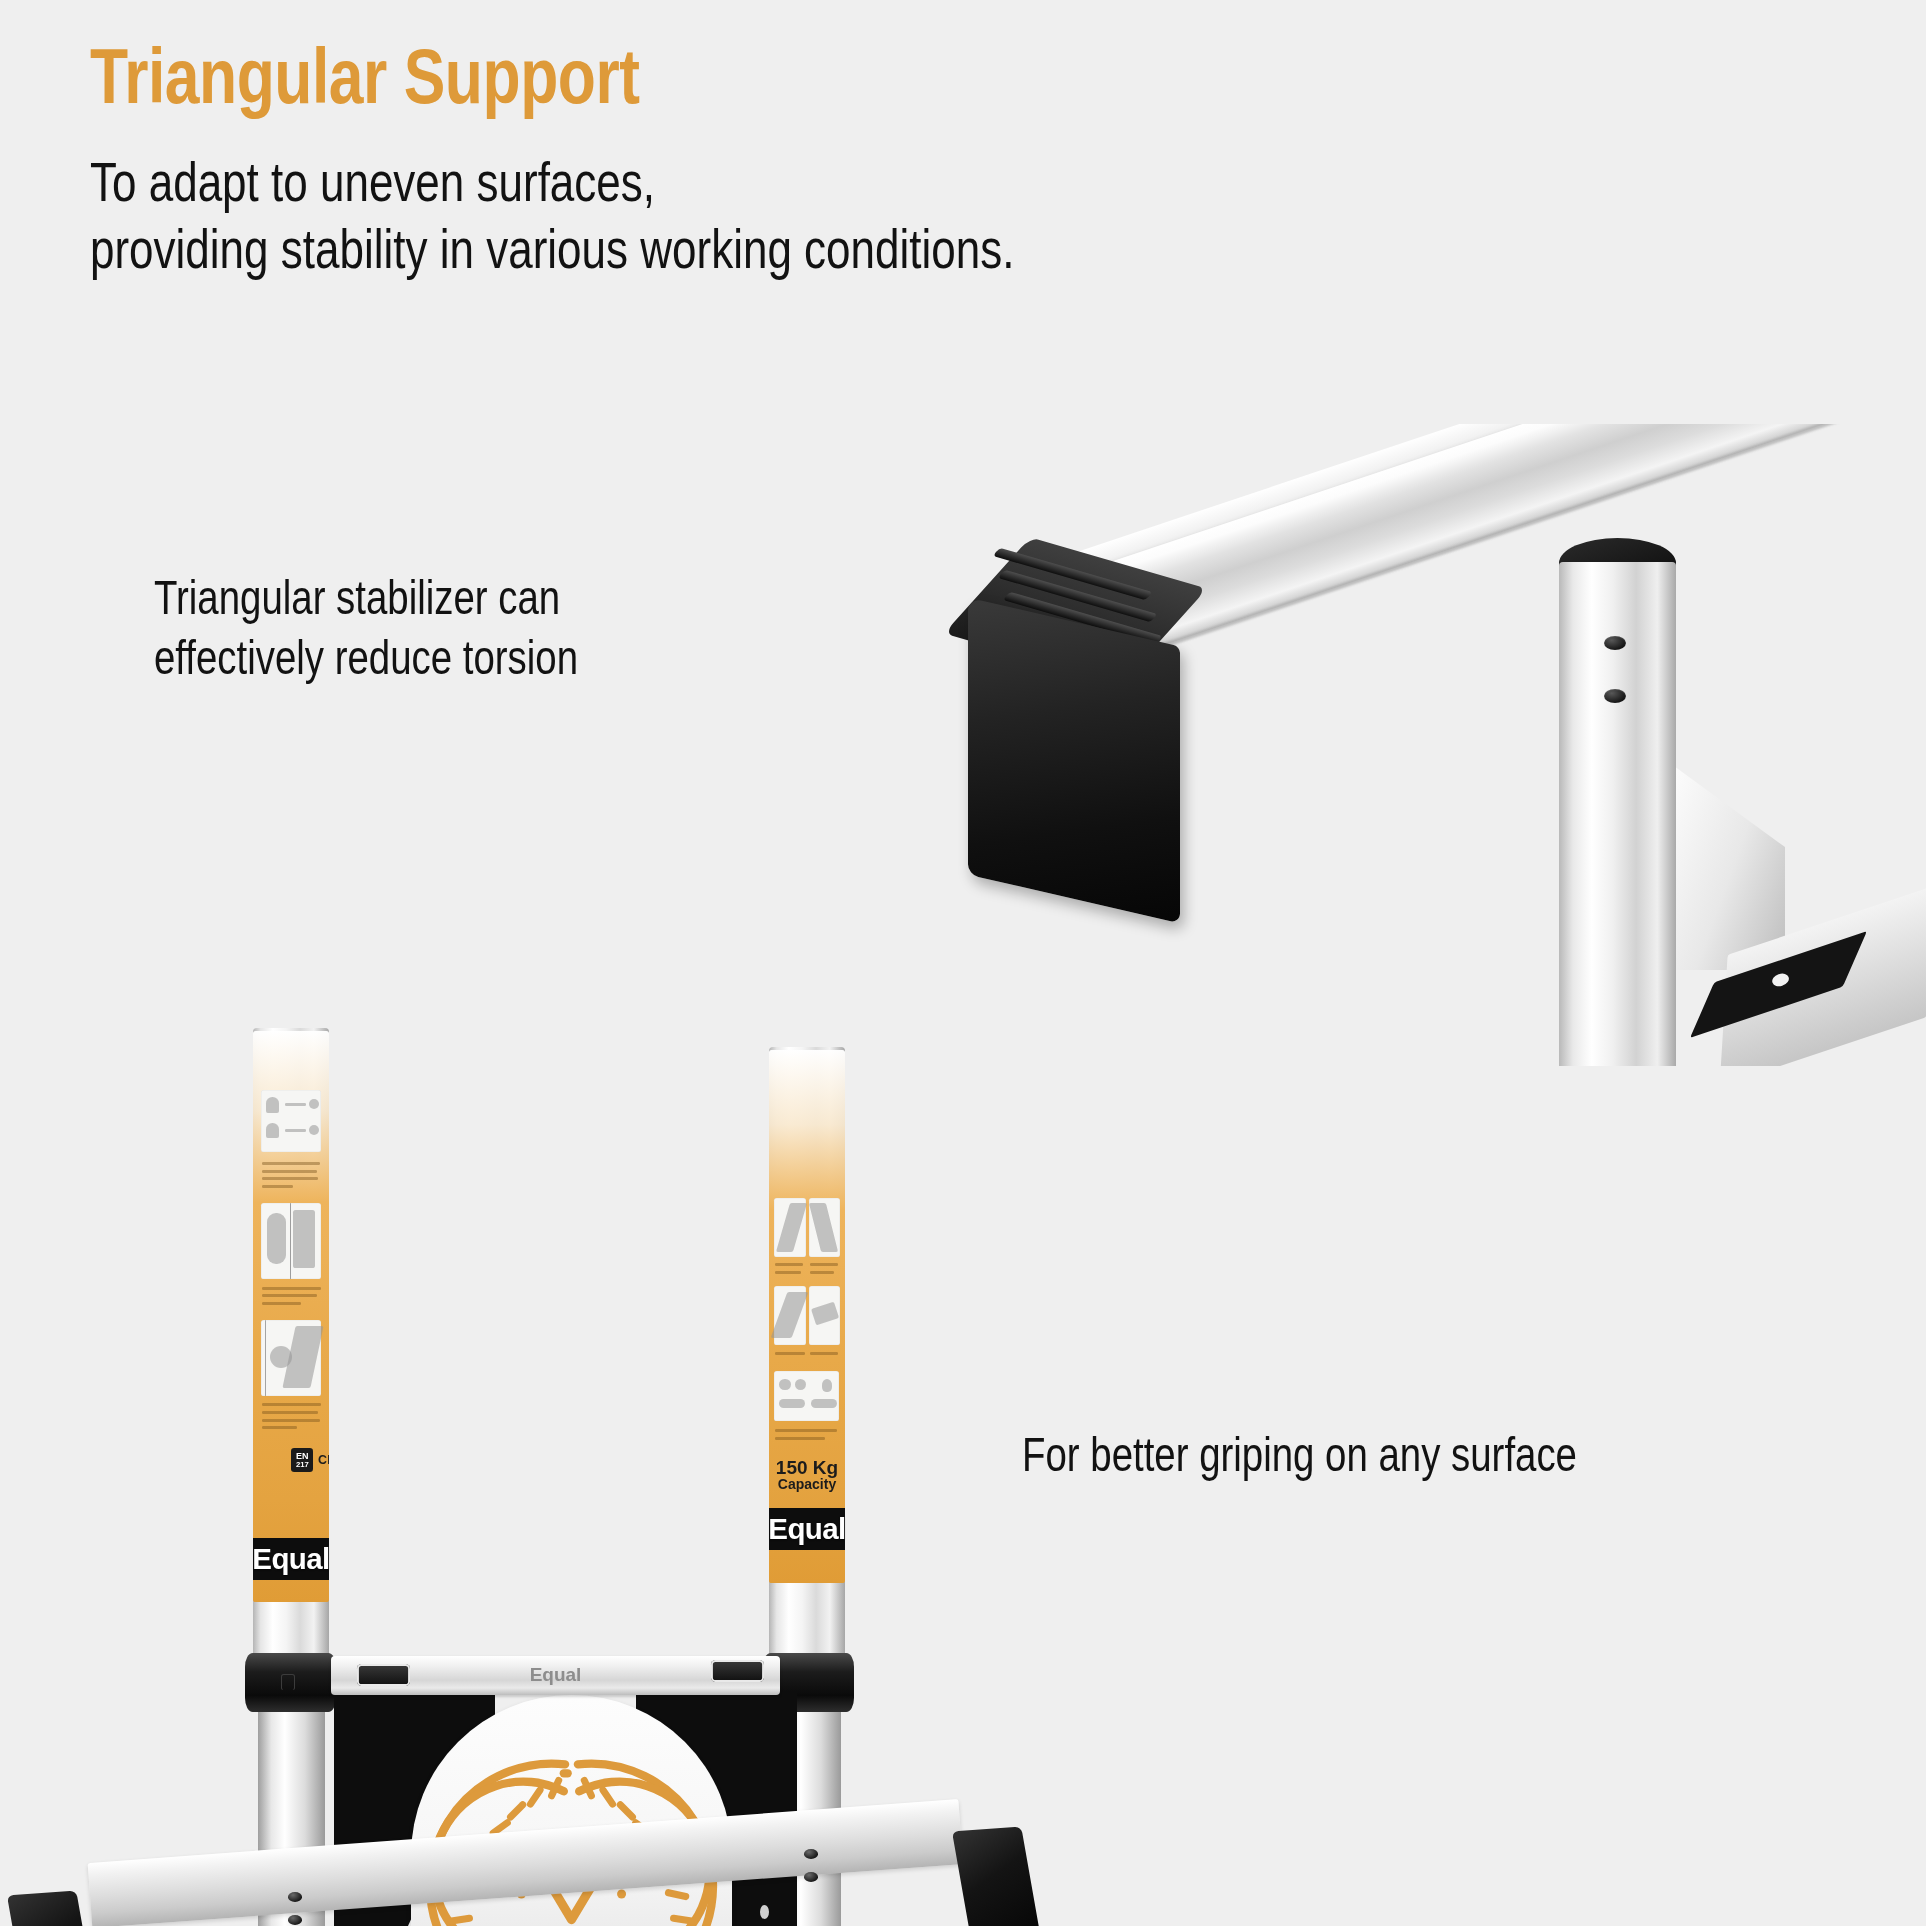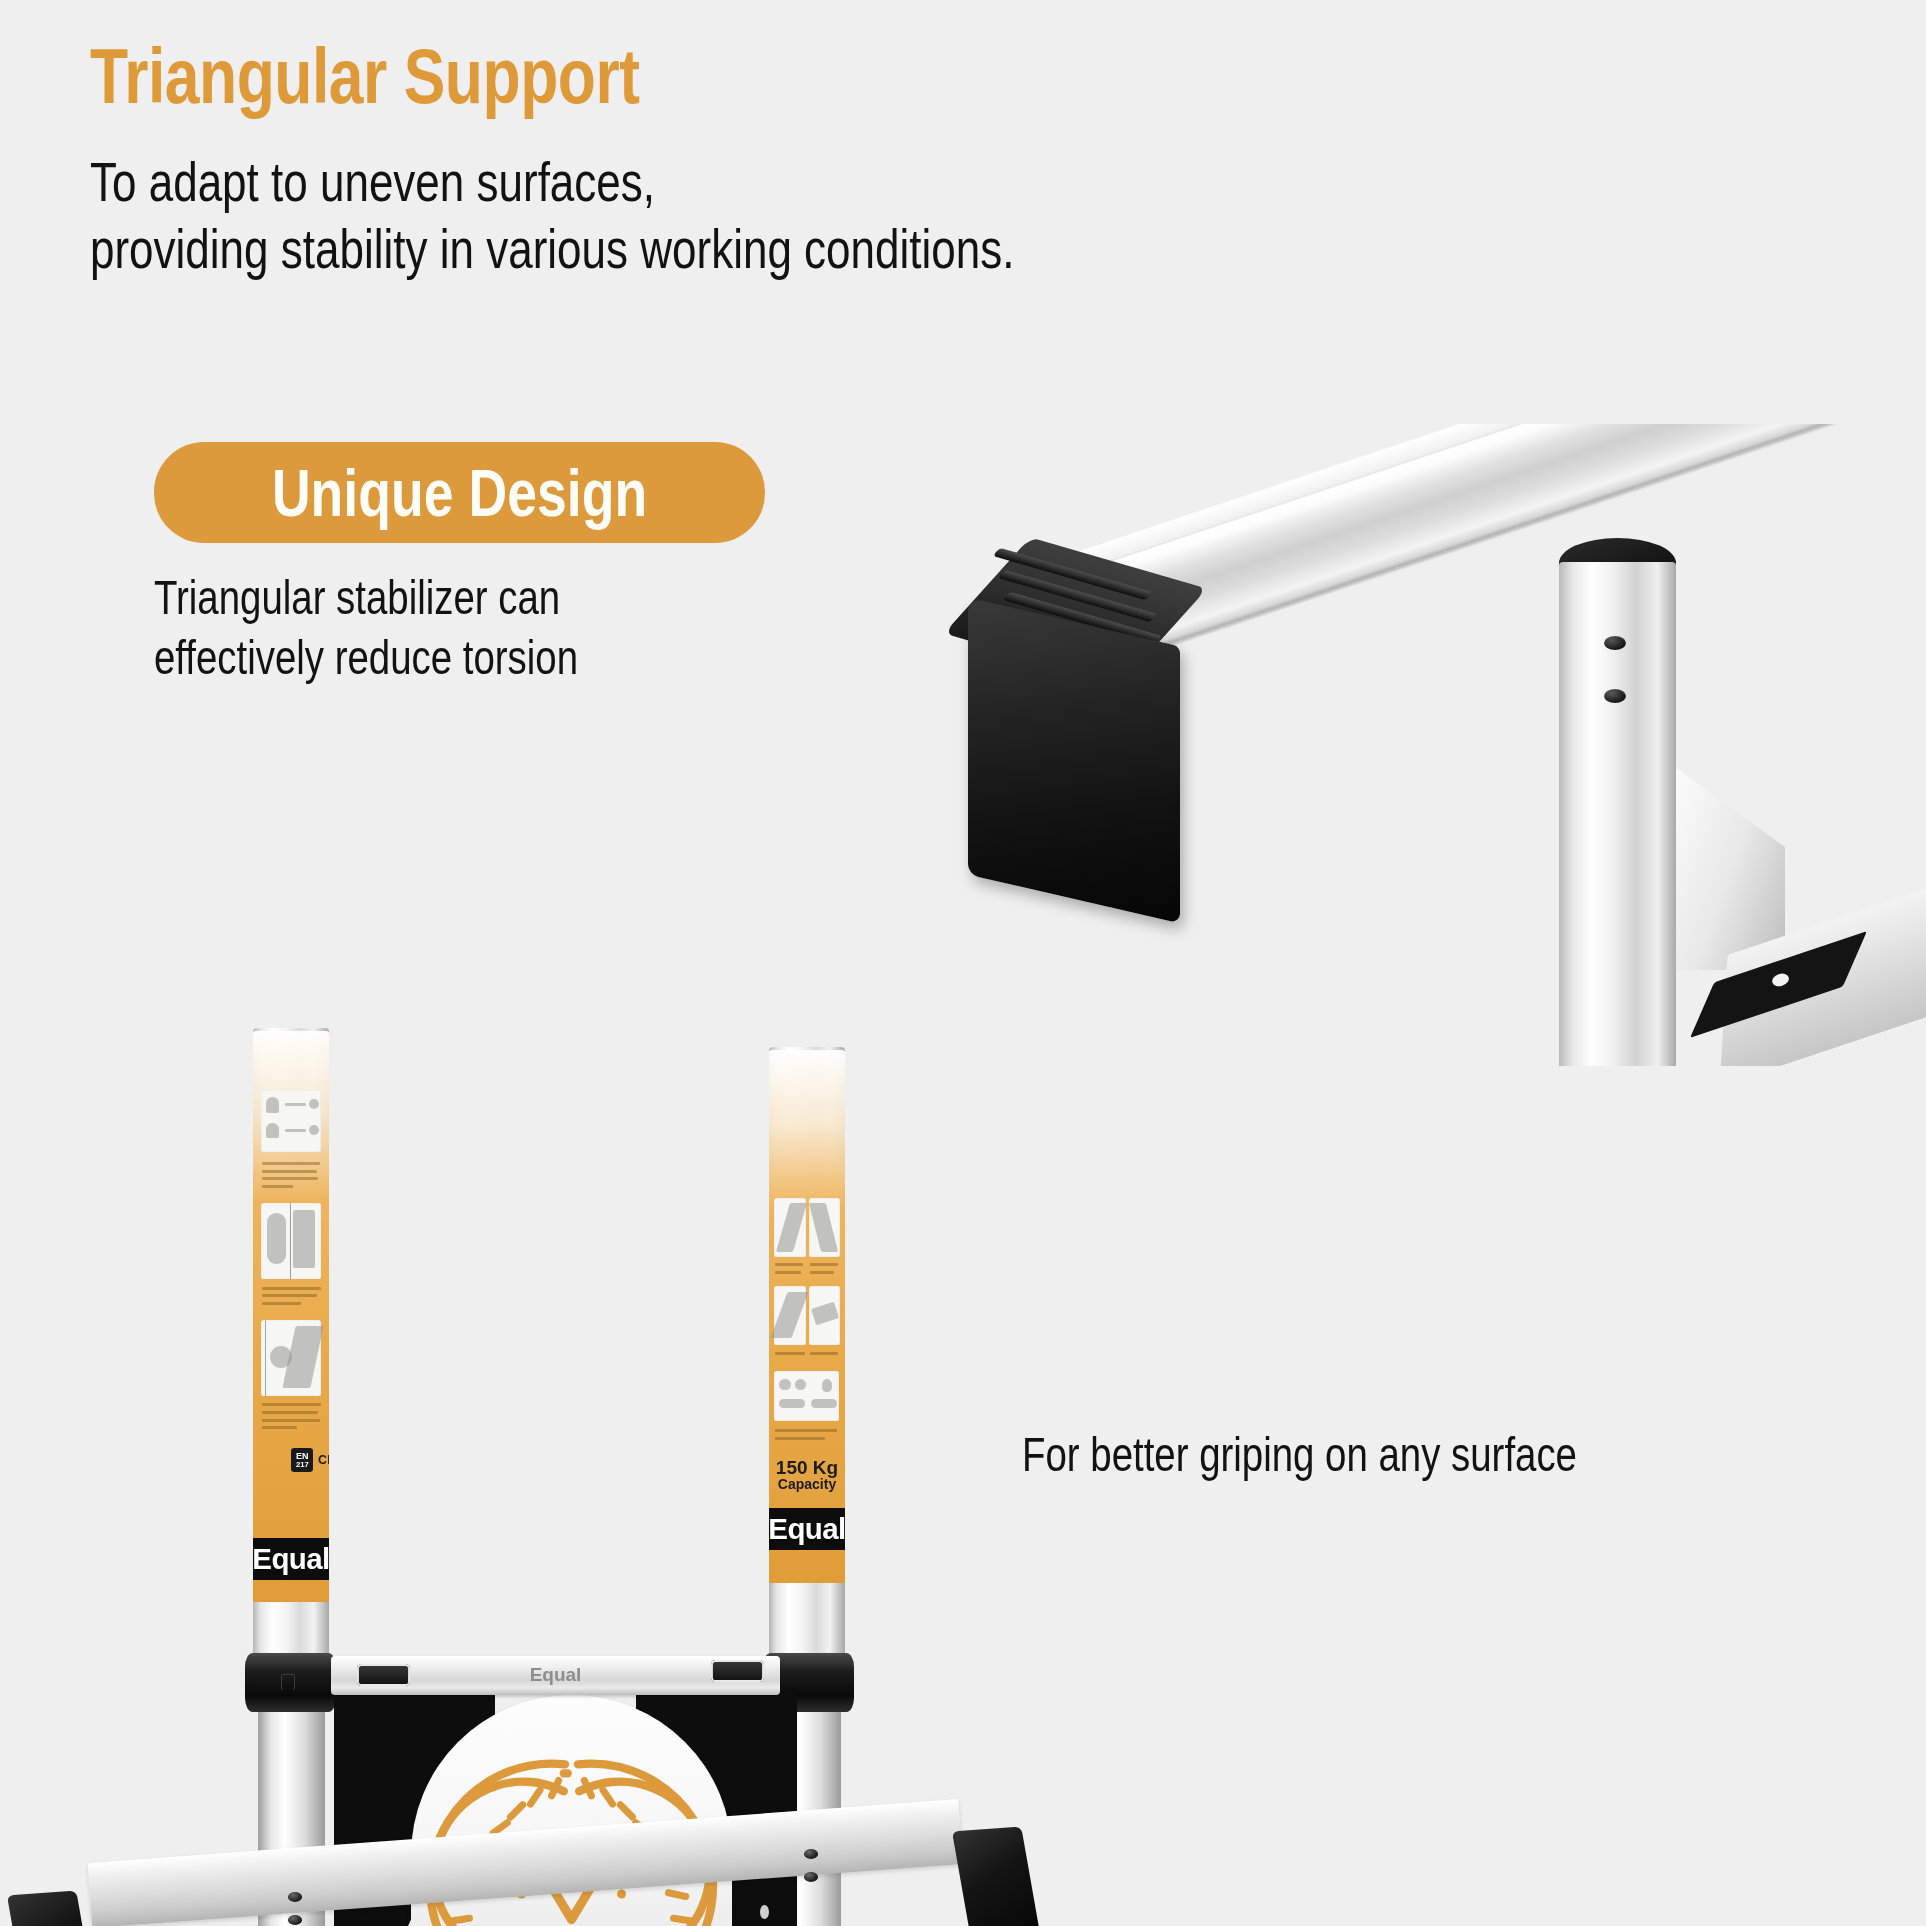--- a/index.html
+++ b/index.html
@@ -476,23 +476,20 @@
 
 <div id="canvas">
 
   <div class="page-title">Triangular Support</div>
 
   <div class="page-subtitle">
     <div>To adapt to uneven surfaces,</div>
     <div>providing stability in various working conditions.</div>
   </div>
 
-  <div class="pill" id="pill-unique">
-    <span class="pill-label">Unique Design</span>
-  </div>
 
   <div class="pill-caption" id="caption-unique">
     <div>Triangular stabilizer can</div>
     <div>effectively reduce torsion</div>
   </div>
 
 
   <div class="pill-caption" id="caption-antiskid">
     <div>For better griping on any surface</div>
   </div>

